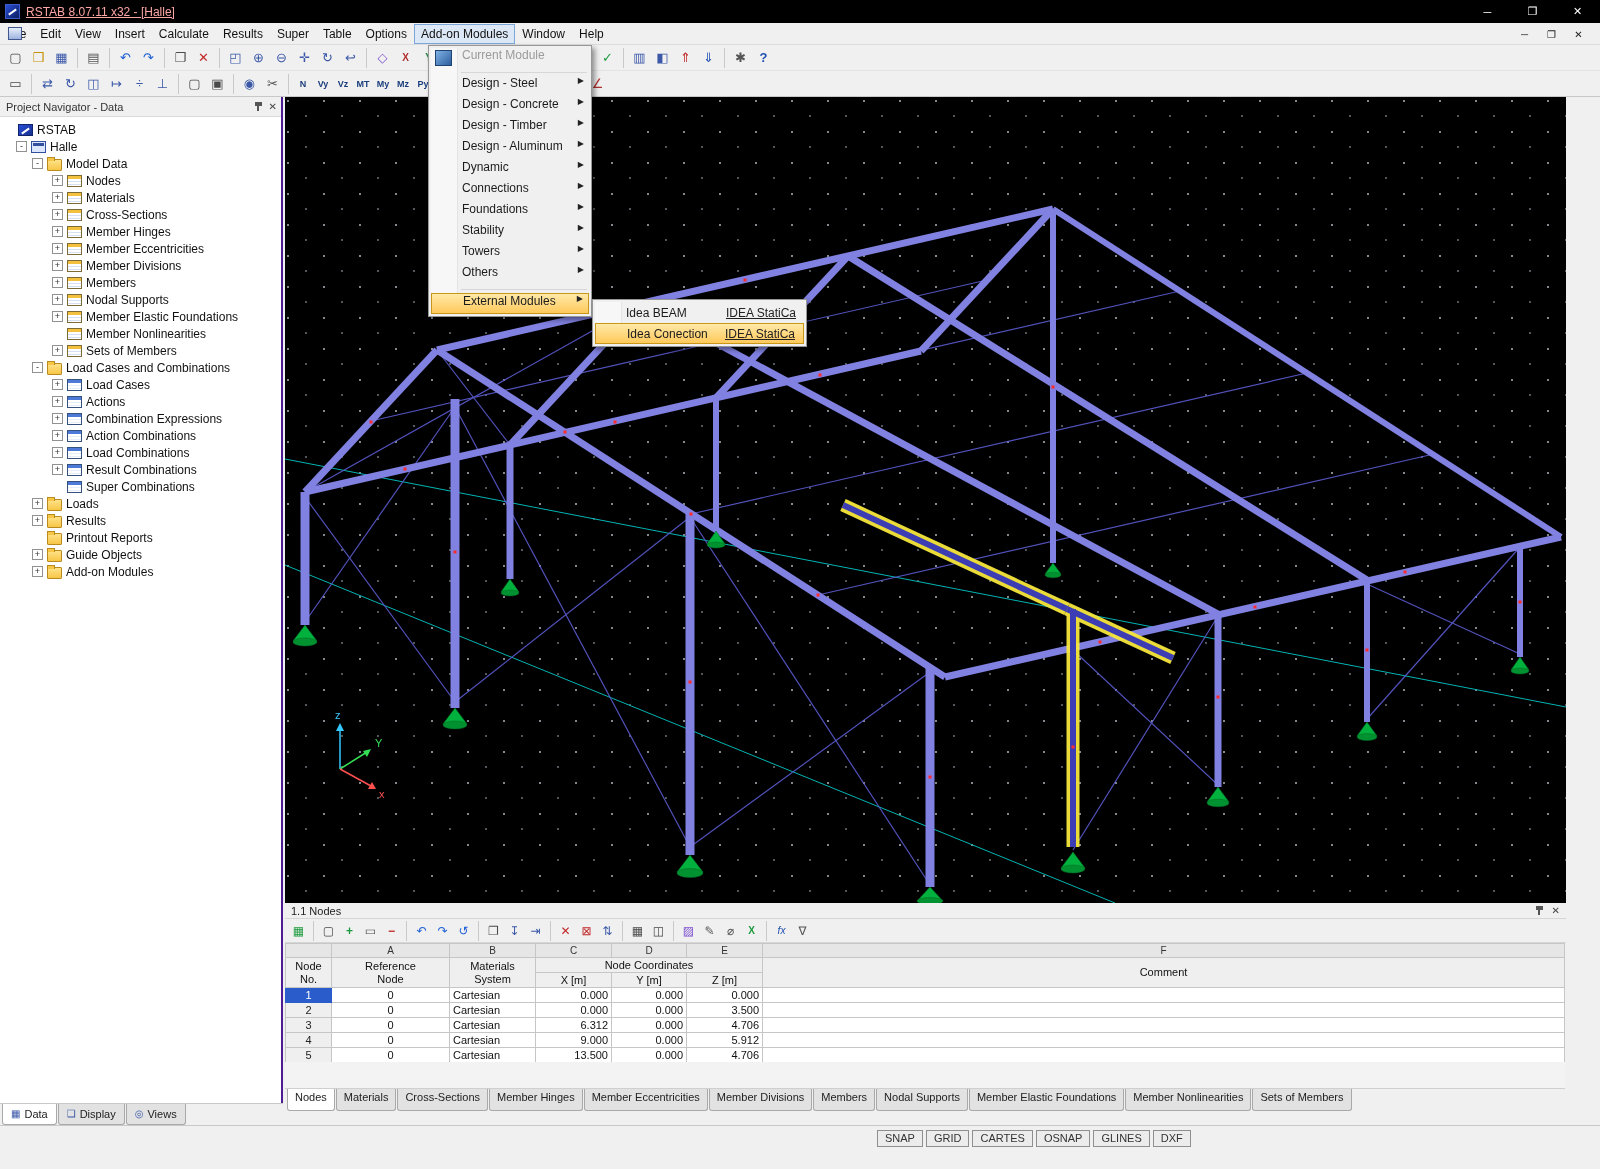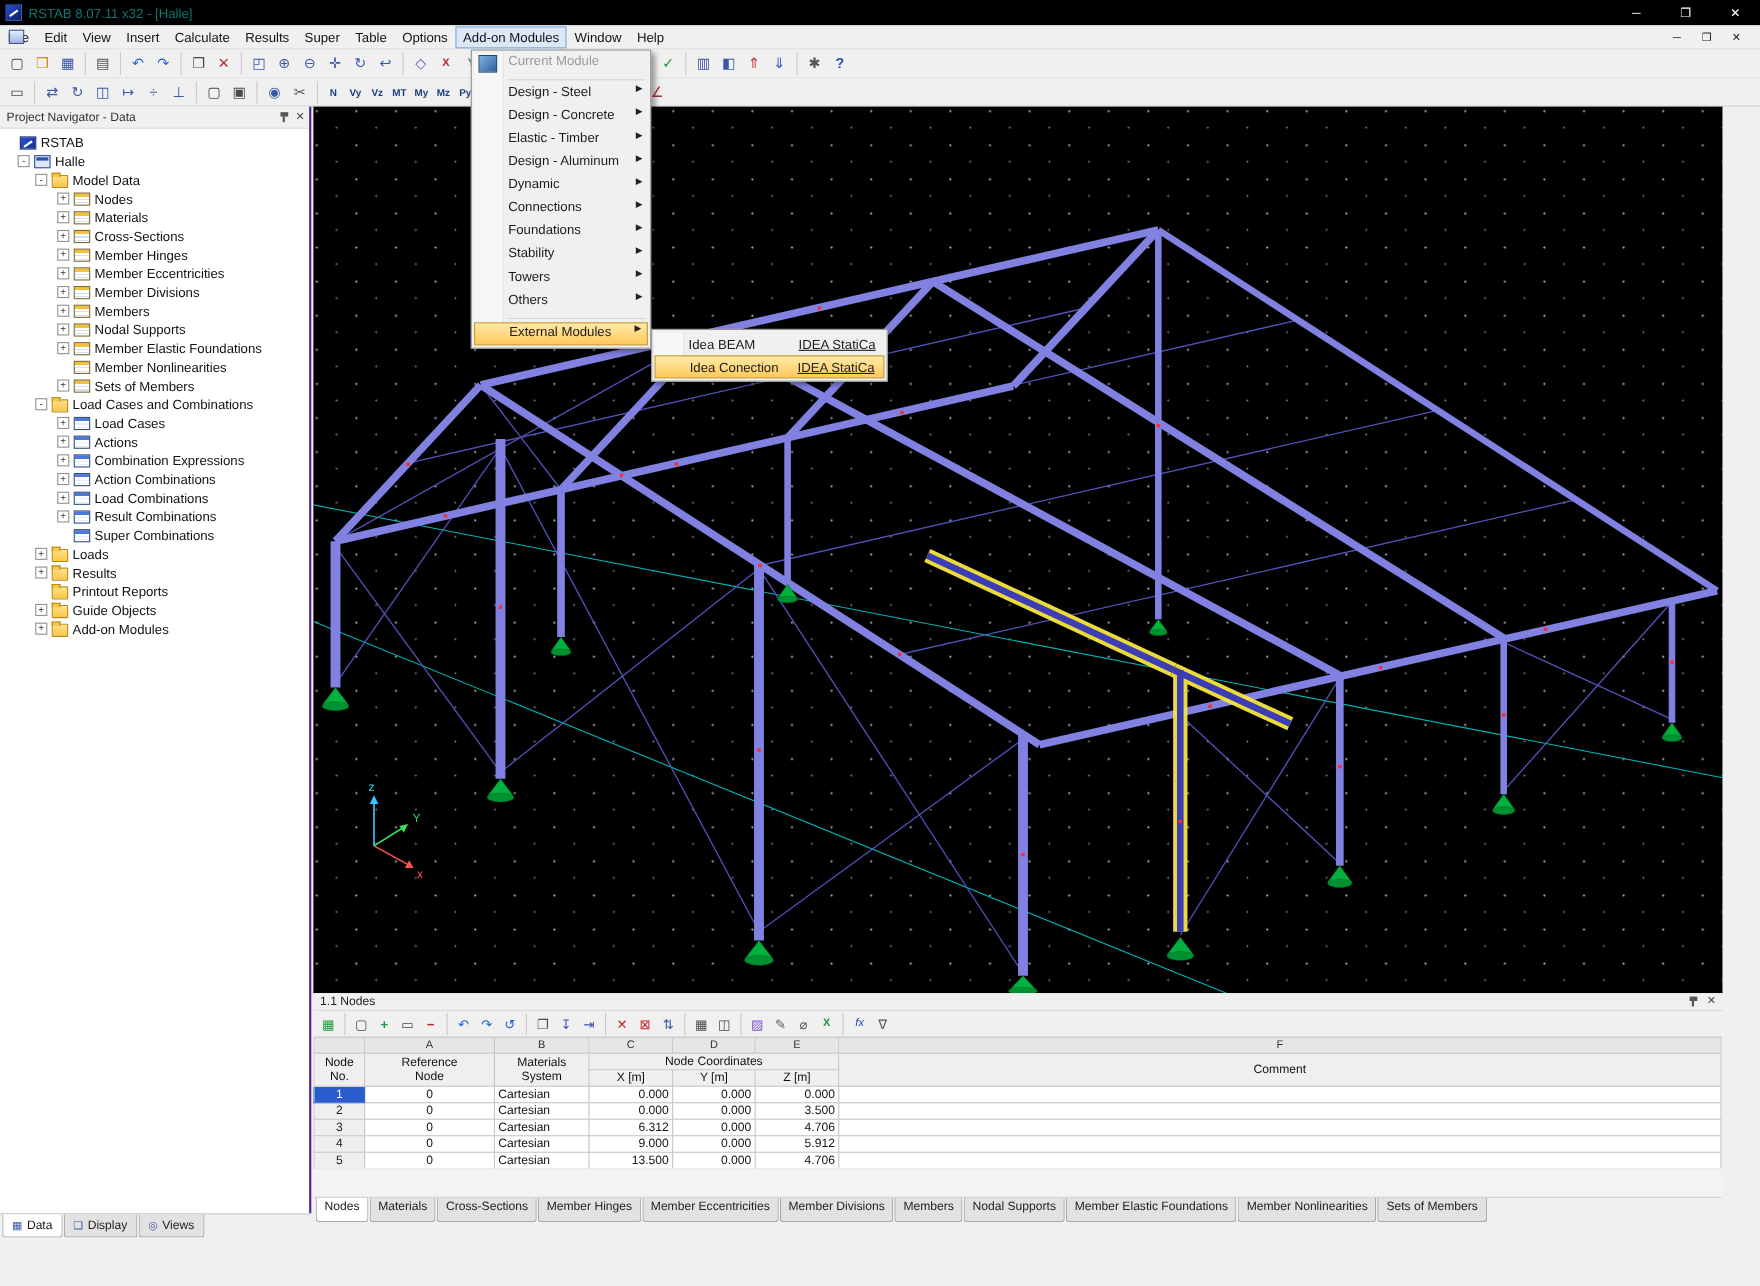--- a/index.html
+++ b/index.html
@@ -4,21 +4,21 @@
 <style>
   * { box-sizing: border-box; margin: 0; padding: 0; }
   html,body { width:1600px; height:1169px; overflow:hidden; }
   body { font-family:"Liberation Sans", sans-serif; font-size:12px; background:#f0f0f0; color:#111; }
   .app { position:relative; width:1600px; height:1169px; background:#f0f0f0; overflow:hidden; }
 
   
   .titlebar { position:absolute; left:0; top:0; width:1600px; height:23px; background:#000; color:#fff; display:flex; align-items:center; }
   .appico { width:15px; height:15px; margin:0 6px 0 5px; background:linear-gradient(135deg,#2b4fd8 0%,#16308f 60%,#0d1e5e 100%); border:1px solid #3c5cc8; position:relative; flex:none; }
   .appico::after{ content:""; position:absolute; left:2px; top:6px; width:9px; height:2px; background:#fff; transform:rotate(-35deg); }
-  .wtitle { font-size:12px; color:#0f766e; }
+  .wtitle { font-size:12px; color:#fca5a5;text-decoration:underline; }
   .wbtns { margin-left:auto; display:flex; height:100%; }
   .wbtn { width:45px; height:100%; display:flex; align-items:center; justify-content:center; font-size:11px; color:#fff; }
 
   
   .menubar { position:absolute; left:0; top:23px; width:1600px; height:22px; background:#f0f0f0; border-bottom:1px solid #dcdcdc; display:flex; align-items:center; }
   .docico { width:14px; height:13px; margin:0 5px 0 4px; background:linear-gradient(#e8eefc,#9db4e0); border:1px solid #41568c; flex:none; }
   .mitem { padding:3px 7px; color:#111; }
   .mitem.m-on { background:#dde8f6; border:1px solid #7da7d8; padding:2px 6px; }
   .childbtns { margin-left:auto; display:flex; margin-right:4px; }
   .cbtn { width:27px; height:18px; display:flex; align-items:center; justify-content:center; font-size:10px; color:#222; }
@@ -779,21 +779,21 @@
       </div>
 
       <div class="ditem">
 
         <span>Design - Concrete</span>
         <span class="darrow">▶</span>
       </div>
 
       <div class="ditem">
 
-        <span>Elastic - Timber</span>
+        <span>Design - Timber</span>
         <span class="darrow">▶</span>
       </div>
 
       <div class="ditem">
 
         <span>Design - Aluminum</span>
         <span class="darrow">▶</span>
       </div>
 
       <div class="ditem">
@@ -1085,14 +1085,30 @@
         <span class="ttab">Member Elastic Foundations</span>
 
         <span class="ttab">Member Nonlinearities</span>
 
         <span class="ttab">Sets of Members</span>
       </div>
   </div>
 
   <div class="gutter"></div>
 
+  <div class="statusbar">
+    <div class="stoggles">
+
+        <span class="stog">SNAP</span>
+
+        <span class="stog">GRID</span>
+
+        <span class="stog">CARTES</span>
+
+        <span class="stog">OSNAP</span>
+
+        <span class="stog">GLINES</span>
+
+        <span class="stog">DXF</span>
+      </div>
+  </div>
 
 </div>
 
 </body></html>

